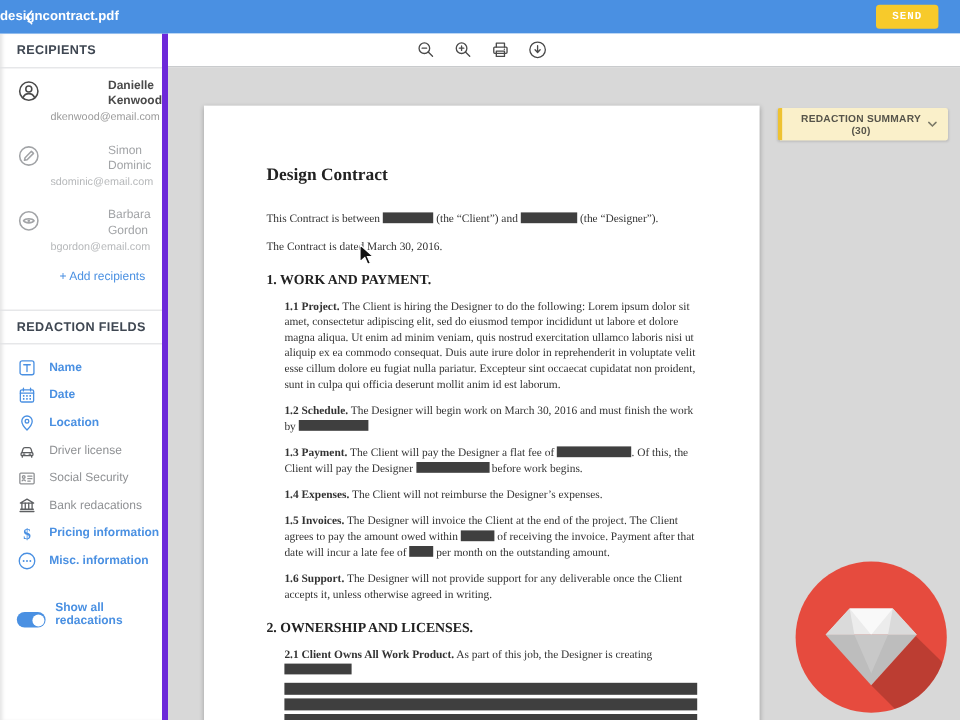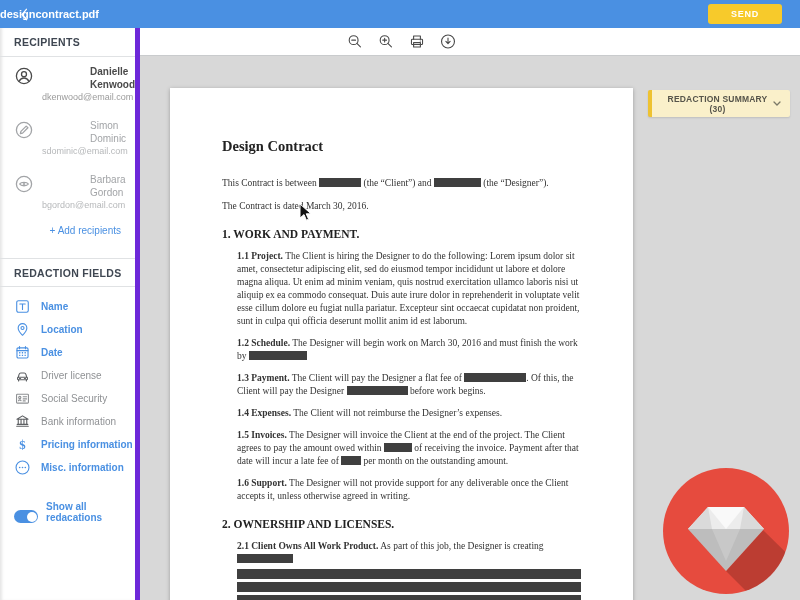--- a/index.html
+++ b/index.html
@@ -4,21 +4,21 @@
 <style>
   * { margin:0; padding:0; box-sizing:border-box; }
   html,body { width:800px; height:600px; overflow:hidden; }
   body { font-family:"Liberation Sans","DejaVu Sans",sans-serif; background:#fff; }
   .app { position:relative; width:800px; height:600px; display:flex; flex-direction:column; }
 
   
   .topbar { position:relative; height:28px; background:var(--accent-blue,#4a90e2); flex:0 0 28px; display:flex; align-items:center; }
   .back-btn { position:absolute; left:14px; top:0; height:28px; width:20px; display:flex; align-items:center; justify-content:center; cursor:pointer; }
   .topbar-title { position:absolute; left:0; right:0; text-align:left; color:#fff; font-size:11px; font-weight:600; }
-  .send-btn { position:absolute; right:18px; top:4px; width:74px; height:20px; background:var(--send-yellow,#f7ca2b); border:none; border-radius:3px; color:#fff; font-size:9px; font-weight:bold; letter-spacing:.8px; font-family:Liberation Sans, sans-serif; cursor:pointer; }
+  .send-btn { position:absolute; right:18px; top:4px; width:52px; height:20px; background:var(--send-yellow,#f7ca2b); border:none; border-radius:3px; color:#fff; font-size:9px; font-weight:bold; letter-spacing:.8px; font-family:Liberation Mono, monospace; cursor:pointer; }
 
   .main { flex:1; display:flex; min-height:0; }
 
   
   .sidebar { width:140px; flex:0 0 140px; background:#fff; border-right:5px solid #6d28d9; box-shadow:inset 3px 0 3px -1px rgba(0,0,0,.10); overflow:hidden; }
   .panel-header { height:29px; line-height:29px; padding-left:14px; font-size:10.5px; font-weight:bold; color:var(--text-dark,#3f4752); letter-spacing:.3px; border-bottom:1px solid #e0e2e4; }
   .panel-header.second { border-top:1px solid #e0e2e4; margin-top:12px; }
   .recipient { display:flex; align-items:flex-start; padding:8px 10px 8px 14px; cursor:pointer; }
   .recipient .r-icon { width:20px; height:20px; flex:0 0 20px; margin-top:1px; }
   .recipient .r-text { margin-left:8px; }
@@ -136,39 +136,39 @@
       <div class="fields-list" data-name="redaction-fields-list">
           <div class="field-item active" data-name="field-item-name">
             <span data-name="text-icon" class="f-icon" style="display: flex;">
               <svg viewBox="0 0 20 20" width="17" height="17">
                 <rect x="3.2" y="3.2" width="13.6" height="13.6" rx="2" fill="none" stroke="currentColor" stroke-width="1.3" stroke-linecap="round" stroke-linejoin="round"></rect>
                 <path d="M6.8 7 h6.4 M10 7 v6.6" fill="none" stroke="currentColor" stroke-width="1.3" stroke-linecap="round" stroke-linejoin="round"></path>
               </svg>
             </span>
             <span class="f-label" data-name="field-label">Name</span>
           </div>
-          <div class="field-item active" data-name="field-item-location">
-            <span data-name="pin-icon" class="f-icon" style="display: flex;">
-              <svg viewBox="0 0 20 20" width="17" height="17">
-                <path d="M10 16.8 C10 16.8 4.9 11.8 4.9 8.2 A5.1 5.1 0 0 1 15.1 8.2 C15.1 11.8 10 16.8 10 16.8 Z" fill="none" stroke="currentColor" stroke-width="1.3" stroke-linecap="round" stroke-linejoin="round"></path>
-                <circle cx="10" cy="8.2" r="1.8" fill="none" stroke="currentColor" stroke-width="1.3" stroke-linecap="round" stroke-linejoin="round"></circle>
-              </svg>
-            </span>
-            <span class="f-label" data-name="field-label">Location</span>
-          </div>
           <div class="field-item active" data-name="field-item-date">
             <span data-name="calendar-icon" class="f-icon" style="display: flex;">
               <svg viewBox="0 0 20 20" width="17" height="17">
                 <rect x="3.5" y="4.5" width="13" height="12" rx="1.5" fill="none" stroke="currentColor" stroke-width="1.3" stroke-linecap="round" stroke-linejoin="round"></rect>
                 <path d="M3.5 7.8 h13 M6.5 3 v2.6 M13.5 3 v2.6" fill="none" stroke="currentColor" stroke-width="1.3" stroke-linecap="round" stroke-linejoin="round"></path>
                 <path d="M6 10.4h1.5 M9.2 10.4h1.5 M12.4 10.4h1.5 M6 13.4h1.5 M9.2 13.4h1.5 M12.4 13.4h1.5" stroke="currentColor" stroke-width="1.7" fill="none"></path>
               </svg>
             </span>
             <span class="f-label" data-name="field-label">Date</span>
           </div>
+          <div class="field-item active" data-name="field-item-location">
+            <span data-name="pin-icon" class="f-icon" style="display: flex;">
+              <svg viewBox="0 0 20 20" width="17" height="17">
+                <path d="M10 16.8 C10 16.8 4.9 11.8 4.9 8.2 A5.1 5.1 0 0 1 15.1 8.2 C15.1 11.8 10 16.8 10 16.8 Z" fill="none" stroke="currentColor" stroke-width="1.3" stroke-linecap="round" stroke-linejoin="round"></path>
+                <circle cx="10" cy="8.2" r="1.8" fill="none" stroke="currentColor" stroke-width="1.3" stroke-linecap="round" stroke-linejoin="round"></circle>
+              </svg>
+            </span>
+            <span class="f-label" data-name="field-label">Location</span>
+          </div>
           <div class="field-item inactive" data-name="field-item-driver-license">
             <span data-name="car-icon" class="f-icon" style="display: flex;">
               <svg viewBox="0 0 20 20" width="17" height="17">
                 <path d="M5 12 l1-3.4 c.3-1 1-1.6 2-1.6 h4 c1 0 1.7.6 2 1.6 L15 12" fill="none" stroke="currentColor" stroke-width="1.3" stroke-linecap="round" stroke-linejoin="round"></path>
                 <rect x="4.2" y="12" width="11.6" height="3" rx="1" fill="none" stroke="currentColor" stroke-width="1.3" stroke-linecap="round" stroke-linejoin="round"></rect>
                 <path d="M5.4 15.2v1.2 M14.6 15.2v1.2 M6.4 13.5h1.4 M12.2 13.5h1.4" fill="none" stroke="currentColor" stroke-width="1.3" stroke-linecap="round" stroke-linejoin="round"></path>
               </svg>
             </span>
             <span class="f-label" data-name="field-label">Driver license</span>
           </div>
@@ -182,21 +182,21 @@
             </span>
             <span class="f-label" data-name="field-label">Social Security</span>
           </div>
           <div class="field-item inactive" data-name="field-item-bank-information">
             <span data-name="bank-icon" class="f-icon" style="display: flex;">
               <svg viewBox="0 0 20 20" width="17" height="17">
                 <path d="M3.5 7.3 L10 3.4 L16.5 7.3 Z" fill="none" stroke="currentColor" stroke-width="1.3" stroke-linecap="round" stroke-linejoin="round"></path>
                 <path d="M5 7.3v5.8 M8.3 7.3v5.8 M11.7 7.3v5.8 M15 7.3v5.8 M3.8 13.4h12.4 M3.2 15.6h13.6" fill="none" stroke="currentColor" stroke-width="1.3" stroke-linecap="round" stroke-linejoin="round"></path>
               </svg>
             </span>
-            <span class="f-label" data-name="field-label">Bank information</span>
+            <span class="f-label" data-name="field-label">Bank redacations</span>
           </div>
           <div class="field-item active" data-name="field-item-pricing-information">
             <span data-name="dollar-icon" class="f-icon" style="display: flex;">
               <svg viewBox="0 0 20 20" width="17" height="17">
                 <text x="10" y="15" text-anchor="middle" font-size="15" font-family="'Liberation Serif',serif" font-weight="bold" fill="currentColor">$</text>
               </svg>
             </span>
             <span class="f-label" data-name="field-label">Pricing information</span>
           </div>
           <div class="field-item active" data-name="field-item-misc-information">

